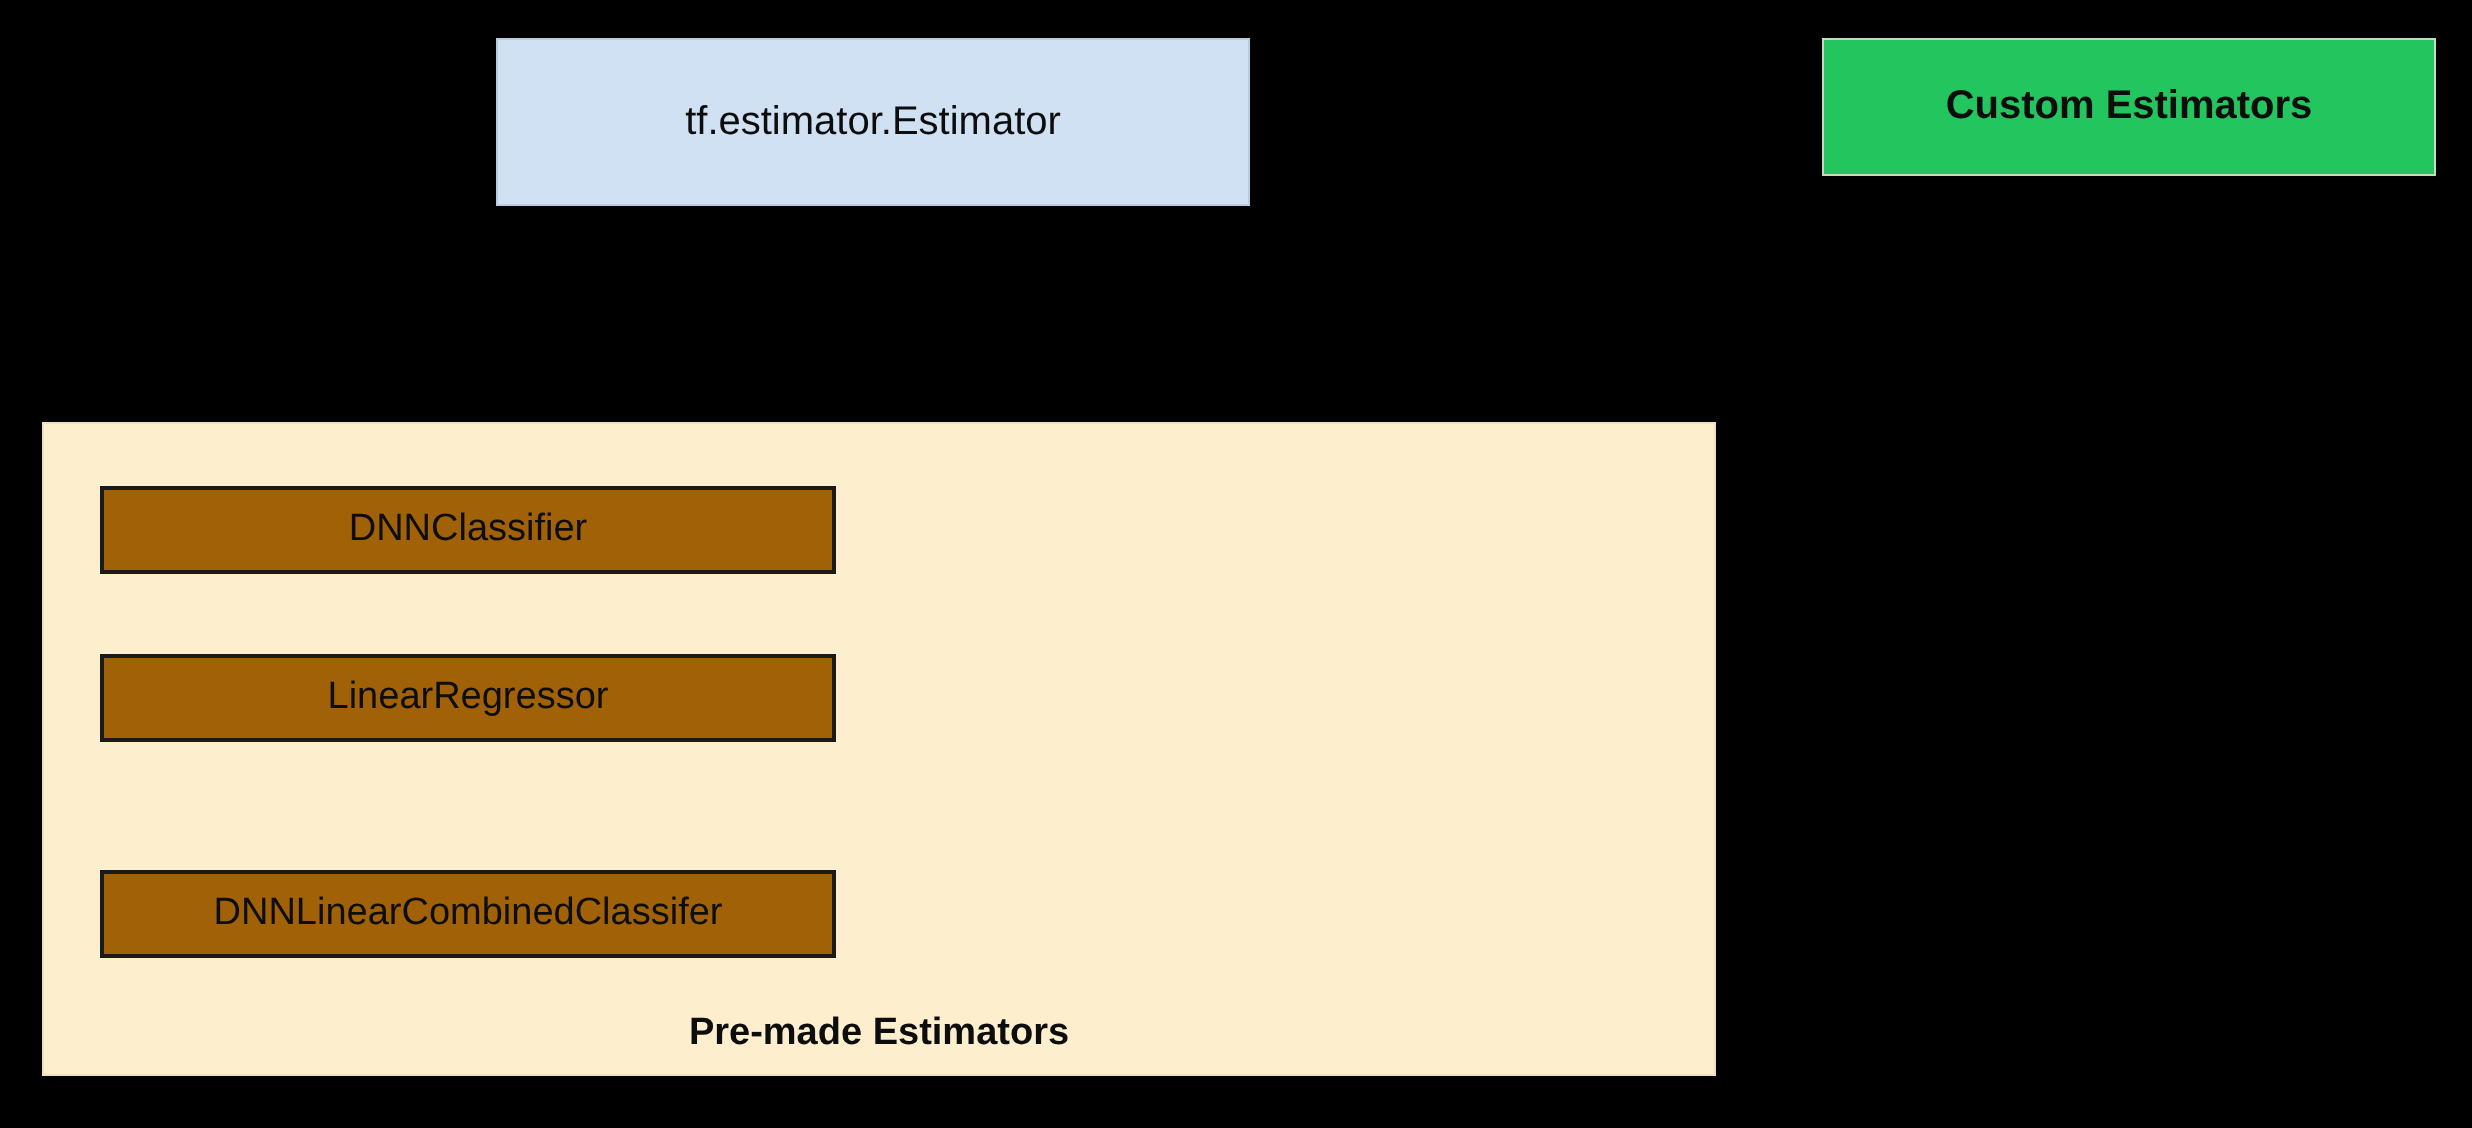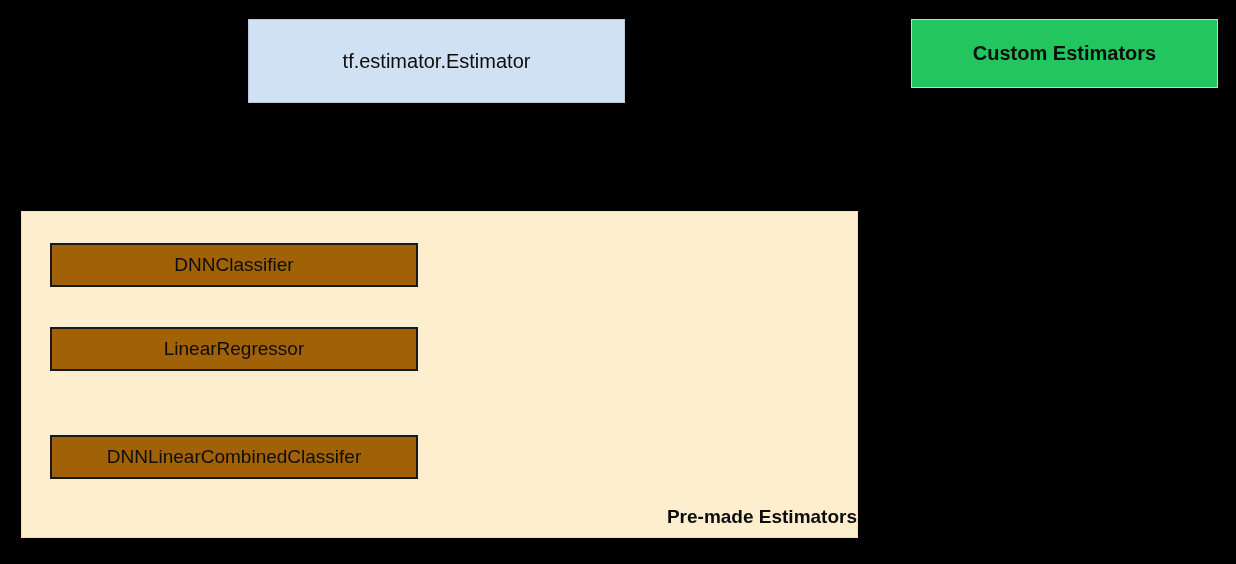--- a/index.html
+++ b/index.html
@@ -78,21 +78,21 @@
   .col-left  { left: 28px; }
   .col-right { left: 436px; }
   .row-1 { top: 31px; }
   .row-2 { top: 115px; }
   .row-3 { top: 199px; margin-top: 24px; }
   #premade-group-label {
     position: absolute;
     left: 0;
     right: 0;
     top: 294px;
-    text-align: right;
+    text-align: center;
     font-size: 19px;
     font-weight: 700;
     color: #0d0d0d;
   }
 </style>
 </head>
 <body>
 
 <div id="canvas">
 

